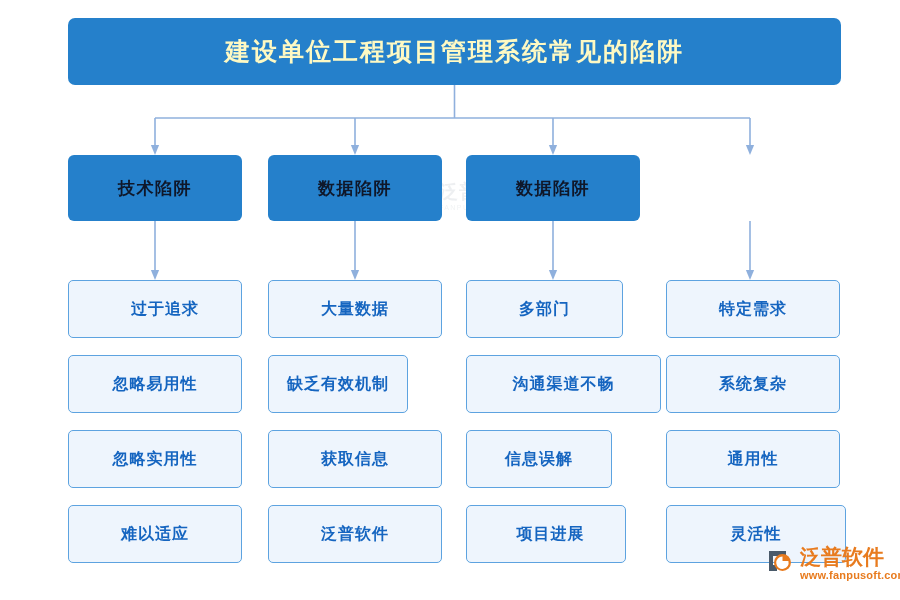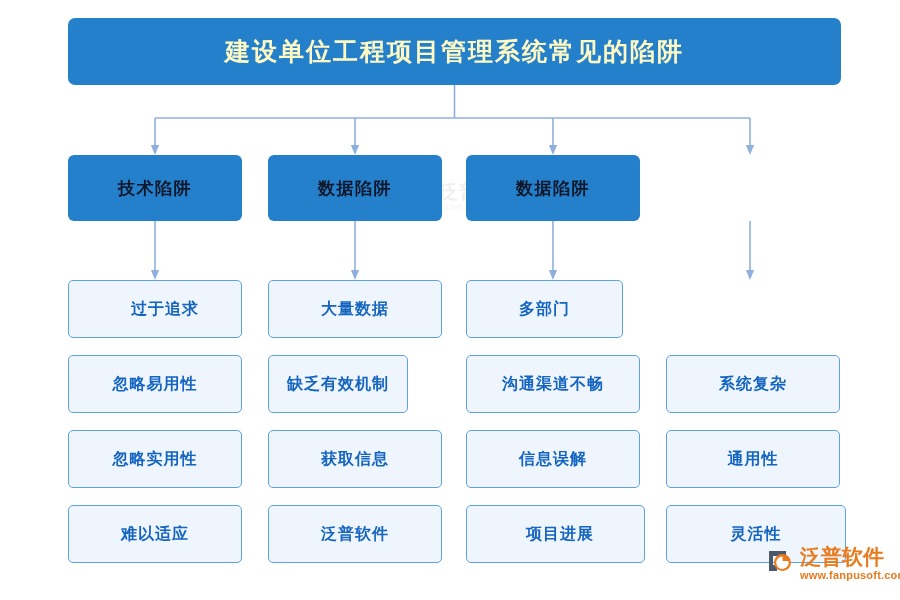--- a/index.html
+++ b/index.html
@@ -252,30 +252,33 @@
   <div class="leaf-box" style="left:268px; top:505px; width:174px;">
     <span class="leaf-text">泛普软件</span>
   </div>
 
   <div class="cat-box" style="left:466px; width:174px;">
     <span class="cat-text">数据陷阱</span>
   </div>
   <div class="leaf-box" style="left:466px; top:280px; width:157px;">
     <span class="leaf-text">多部门</span>
   </div>
-  <div class="leaf-box" style="left:466px; top:355px; width:174px;">
+  <div class="leaf-box" style="left:466px; top:355px; width:195px;">
     <span class="leaf-text">沟通渠道不畅</span>
   </div>
-  <div class="leaf-box" style="left:466px; top:430px; width:174px;">
+  <div class="leaf-box" style="left:466px; top:430px; width:146px;">
     <span class="leaf-text">信息误解</span>
   </div>
-  <div class="leaf-box" style="left:466px; top:505px; width:179px;padding-left:9px;">
+  <div class="leaf-box" style="left:466px; top:505px; width:160px;padding-left:9px;">
     <span class="leaf-text">项目进展</span>
   </div>
 
+  <div class="leaf-box" style="left:666px; top:280px; width:174px;">
+    <span class="leaf-text">特定需求</span>
+  </div>
   <div class="leaf-box" style="left:666px; top:355px; width:174px;">
     <span class="leaf-text">系统复杂</span>
   </div>
   <div class="leaf-box" style="left:666px; top:430px; width:174px;">
     <span class="leaf-text">通用性</span>
   </div>
   <div class="leaf-box" style="left:666px; top:505px; width:180px;">
     <span class="leaf-text">灵活性</span>
   </div>
 

